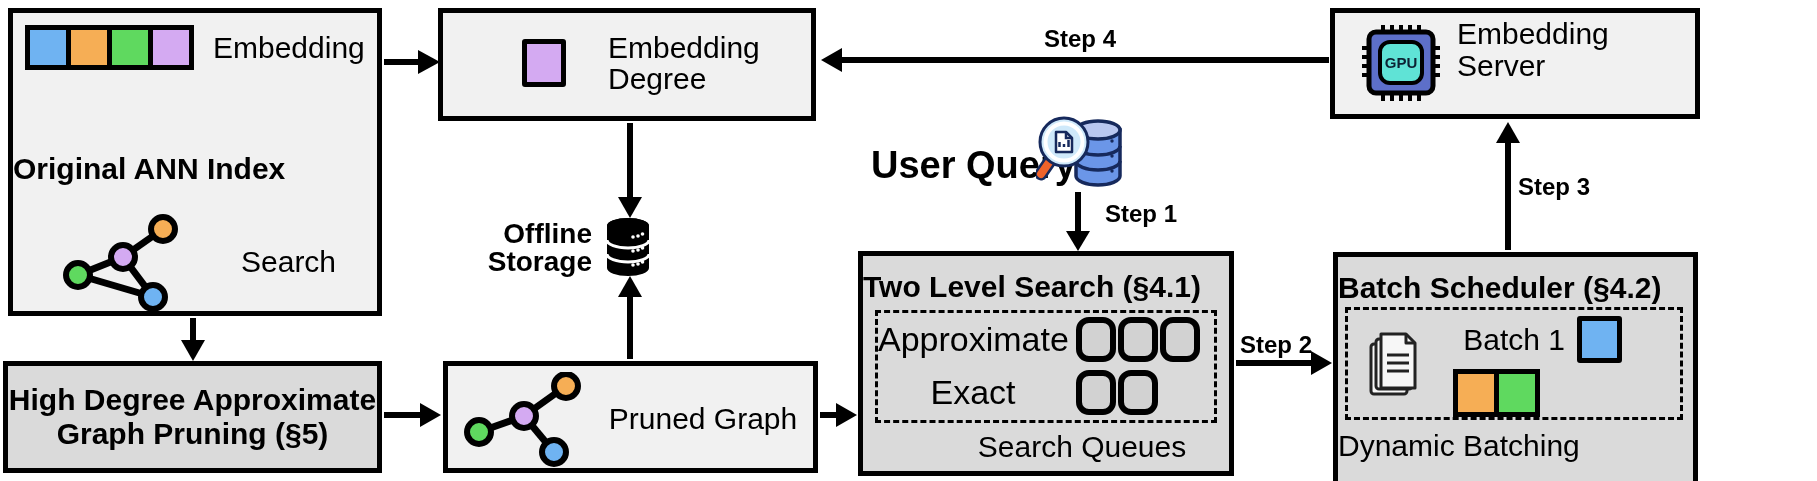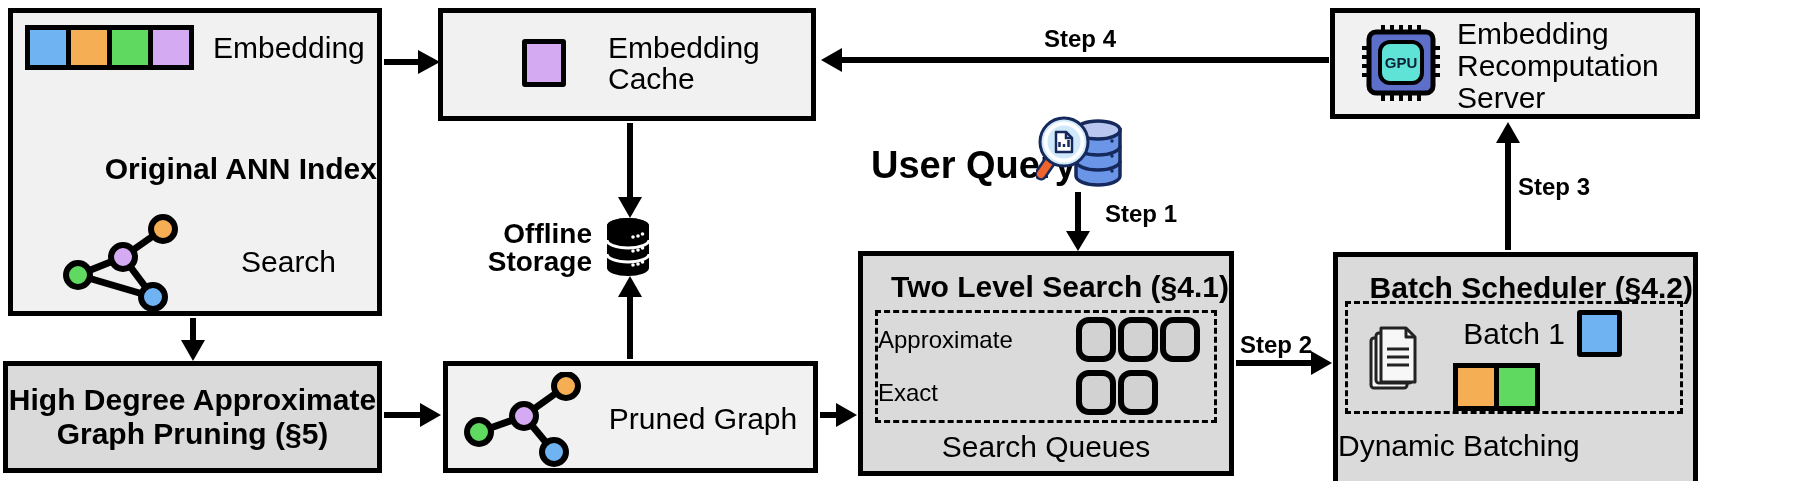--- a/index.html
+++ b/index.html
@@ -1,38 +1,38 @@
 <!DOCTYPE html>
 <html style="--blue: #6fb3f2; --orange: #f6ae55; --green: #5fd95f; --purple: #d4aaf2; --box_light: #f1f1f1; --box_dark: #dadada; --slot_fill: #d2d2d2; --gpu_chip: #5d6fc9; --gpu_core: #5fe3d6; --query_db: #6b96e8; --query_db_top: #b9c7f0; --query_outline: #16295c; --magnifier_ring: #1d4e8f; --magnifier_lens: #cfe9fa; --magnifier_handle: #f0632a;"><head>
 <meta charset="utf-8">
 <style>
   html,body{margin:0;padding:0;background:#fff;}
   #canvas{position:relative;width:1817px;height:481px;background:#ffffff;overflow:hidden;
           font-family:"Liberation Sans",sans-serif;color:#000;}
   .box{position:absolute;border:5px solid #000;box-sizing:border-box;background:var(--box_light);}
   .box.dark{background:var(--box_dark);}
   .abs{position:absolute;}
-  .title{font-weight:bold;font-size:30px;text-align:right;width:100%;}
+  .title{font-weight:bold;font-size:30px;text-align:left;width:100%;}
   .label{font-size:30px;}
   .boldlabel{font-weight:bold;font-size:28px;}
   .steplabel{position:absolute;font-weight:bold;font-size:24px;z-index:4;}
   #arrows{position:absolute;left:0;top:0;z-index:1;}
   .box,.floating{z-index:2;}
   .floating{position:absolute;}
   
   .emb-strip{display:flex;background:#000;padding:5px;gap:5px;}
   .emb-cell{width:36px;height:35px;}
   
   .sq{box-sizing:border-box;border:5px solid #000;border-radius:3px;}
   .sq-group{display:flex;background:#000;padding:5px;gap:5px;}
   .sq-cell{width:36px;height:38px;}
   
   .dashed{position:absolute;border:3px dashed #000;box-sizing:border-box;}
   .queue-row{position:absolute;display:flex;align-items:center;}
-  .queue-label{width:190px;text-align:left;font-size:24px;}
+  .queue-label{width:190px;text-align:center;font-size:34px;}
   .slots{display:flex;gap:2px;margin-left:8px;}
   .queue-slot{width:40px;height:45px;border:6px solid #000;border-radius:13px;
               background:var(--slot_fill);box-sizing:border-box;}
   .batch-row{position:absolute;display:flex;align-items:center;}
   .batch-label{width:112px;text-align:right;font-size:30px;margin-right:12px;}
 </style>
 </head>
 <body>
 
 <div id="canvas">
@@ -120,21 +120,21 @@
         <circle cx="100" cy="88" r="12" fill="var(--blue)"></circle>
       </g>
     </svg>
     <div class="label abs" style="left:228px;top:232px;">Search</div>
   </div>
 
   <div class="box" style="left:438px;top:8px;width:378px;height:113px;">
     <div class="sq abs" style="left:79px;top:26px;width:44px;height:48px;background:var(--purple);"></div>
     <div class="abs" style="left:165px;top:19px;font-size:30px;line-height:31px;">
       <div>Embedding</div>
-      <div>Cache</div>
+      <div>Degree</div>
     </div>
   </div>
 
   <div class="box" style="left:1330px;top:8px;width:370px;height:111px;">
     <svg class="abs" style="left:20px;top:7px;" width="92" height="86" viewBox="0 0 92 86">
       <g stroke="#000" stroke-width="4">
         <line x1="28" y1="5" x2="28" y2="14"></line>
           <line x1="37" y1="5" x2="37" y2="14"></line>
           <line x1="46" y1="5" x2="46" y2="14"></line>
           <line x1="55" y1="5" x2="55" y2="14"></line>
@@ -152,21 +152,20 @@
           <line x1="76" y1="37" x2="85" y2="37"></line>
           <line x1="76" y1="46" x2="85" y2="46"></line>
           <line x1="76" y1="55" x2="85" y2="55"></line>
       </g>
       <rect x="14" y="12" width="64" height="61" rx="7" fill="var(--gpu_chip)" stroke="#000" stroke-width="5"></rect>
       <rect x="25" y="22" width="42" height="41" rx="10" fill="var(--gpu_core)" stroke="#000" stroke-width="4"></rect>
       <text x="46" y="48" text-anchor="middle" font-size="15" font-weight="bold" fill="#0c2233" font-family="Liberation Sans, sans-serif">GPU</text>
     </svg>
     <div class="abs" style="left:122px;top:5px;font-size:30px;line-height:32px;">
       <div>Embedding</div>
-      <div>Recomputation</div>
       <div>Server</div>
     </div>
   </div>
 
   <div class="floating boldlabel" style="left:470px;top:220px;width:122px;text-align:right;line-height:28px;">
     <div>Offline</div>
     <div>Storage</div>
   </div>
   <svg class="floating" style="left:604px;top:216px;" width="48" height="62" viewBox="0 0 48 62">
     <path d="M3,10 a21,8 0 0 1 42,0 v42 a21,8 0 0 1 -42,0 z" fill="#000"></path>
@@ -246,26 +245,26 @@
           </div>
       </div>
       <div class="queue-row" style="left:0;top:57px;">
         <div class="queue-label">Exact</div>
         <div class="slots">
             <div class="queue-slot"></div>
             <div class="queue-slot"></div>
           </div>
       </div>
     </div>
-    <div class="abs label" style="left:0;top:174px;width:100%;text-align:center;">Search Queues</div>
+    <div class="abs label" style="left:0;top:174px;width:100%;text-align:center;padding-left:36px;">Search Queues</div>
   </div>
 
   <div class="box dark" style="left:1333px;top:252px;width:365px;height:265px;">
     <div class="title abs" style="left:0;top:14px;">Batch Scheduler (§4.2)</div>
-    <div class="dashed" style="left:7px;top:44px;width:338px;height:113px;text-decoration:underline;">
+    <div class="dashed" style="left:7px;top:50px;width:338px;height:113px;text-decoration:underline;">
       <svg class="abs" style="left:18px;top:20px;" width="58" height="72" viewBox="0 0 58 72">
         <g fill="#f7f7f7" stroke="#222" stroke-width="3" stroke-linejoin="round">
           <rect x="5" y="14" width="36" height="50" rx="3"></rect>
           <rect x="10" y="9" width="36" height="50" rx="3"></rect>
           <path d="M15,4 h25 l9,9 v45 h-34 z"></path>
           <path d="M40,4 v9 h9" fill="none"></path>
         </g>
         <g stroke="#222" stroke-width="3">
           <line x1="21" y1="25" x2="43" y2="25"></line>
           <line x1="21" y1="33" x2="43" y2="33"></line>

